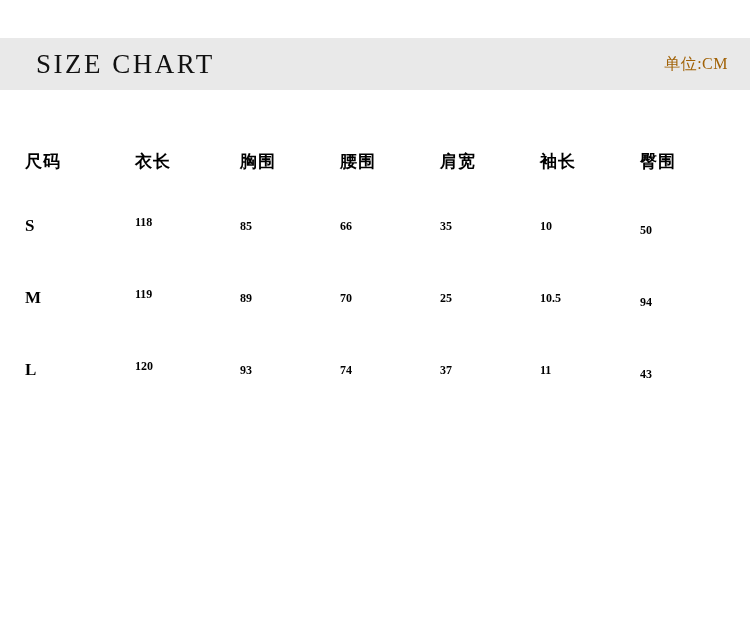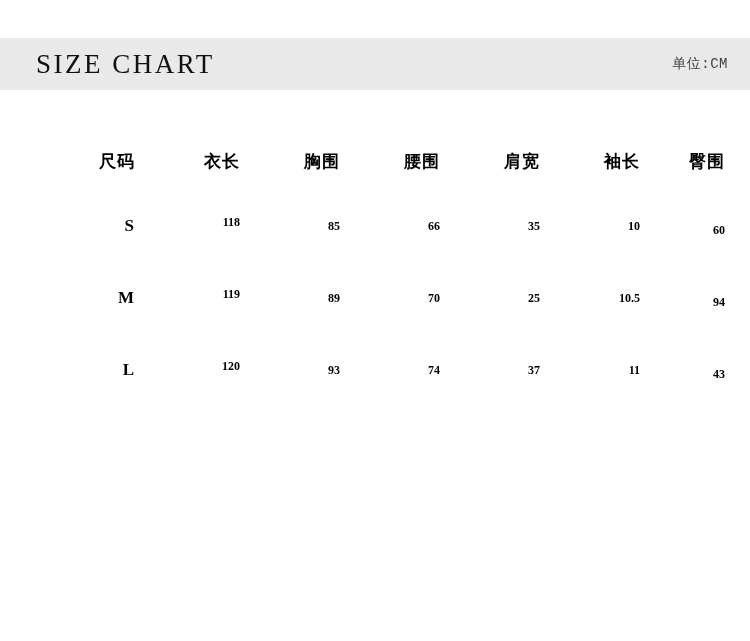--- a/index.html
+++ b/index.html
@@ -36,41 +36,41 @@
   .header-title {
     font-family: "Liberation Serif", serif;
     font-size: 27px;
     letter-spacing: 2.5px;
     color: #111111;
     font-weight: 400;
     line-height: 1;
     font-variant: small-caps;
   }
   .header-unit {
-    font-family: Liberation Mono, monospace;
-    font-size: 14px;
-    color: #404040;
+    font-family: Liberation Serif, serif;
+    font-size: 16px;
+    color: #a16207;
     letter-spacing: 0.5px;
   }
   
   .table-wrap {
     position: absolute;
     left: 0;
     top: 132px;
     width: 750px;
   }
   table.size-table {
     width: 700px;
     margin: 0 auto;
     border-collapse: collapse;
     table-layout: fixed;
   }
   table.size-table th,
   table.size-table td {
-    text-align: right;
+    text-align: left;
     vertical-align: middle;
     border: none;
   }
   table.size-table thead th {
     font-family: "Liberation Sans", sans-serif;
     font-size: 17px;
     font-weight: bold;
     color: #000000;
     height: 58px;
     padding: 0;
@@ -128,21 +128,21 @@
         </tr>
       </thead>
       <tbody>
         <tr>
           <td class="size-label">S</td>
           <td><span class="cell-up">118</span></td>
           <td>85</td>
           <td>66</td>
           <td>35</td>
           <td>10</td>
-          <td><span class="cell-dn">60</span></td>
+          <td><span class="cell-dn">50</span></td>
         </tr>
         <tr>
           <td class="size-label">M</td>
           <td><span class="cell-up">119</span></td>
           <td>89</td>
           <td>70</td>
           <td>25</td>
           <td>10.5</td>
           <td><span class="cell-dn">94</span></td>
         </tr>

